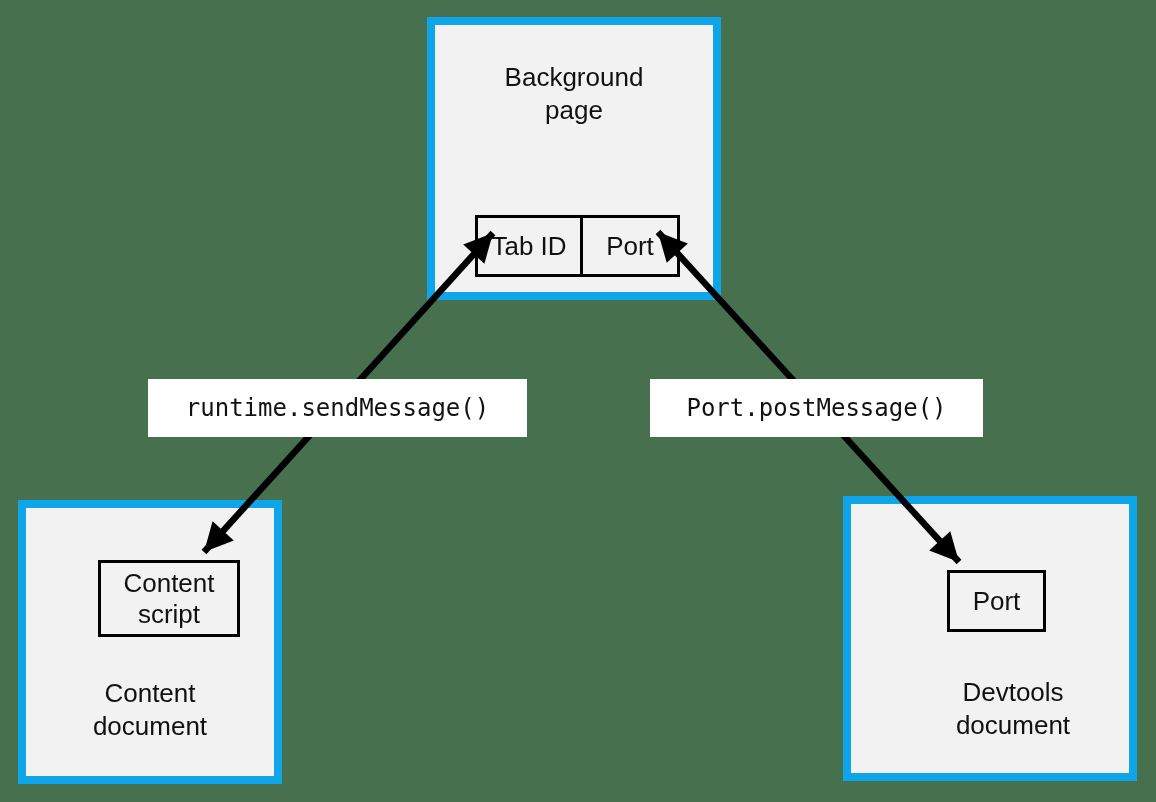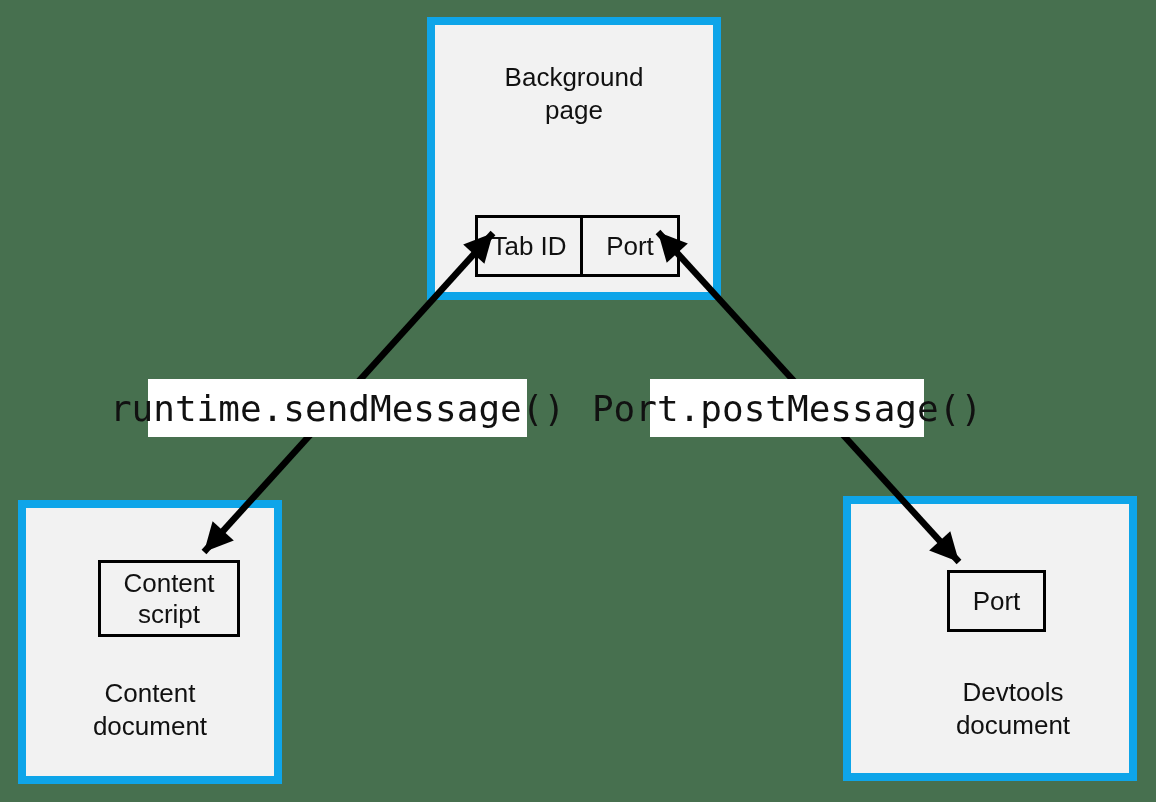--- a/index.html
+++ b/index.html
@@ -85,25 +85,25 @@
   }
   
   .code-label {
     position: absolute;
     box-sizing: border-box;
     background: #ffffff;
     display: flex;
     align-items: center;
     justify-content: center;
     font-family: "DejaVu Sans Mono", monospace;
-    font-size: 36px;
+    font-size: 24px;
     white-space: nowrap;
   }
   .label-runtime { left: 148px; top: 379px; width: 379px; height: 58px; }
-  .label-postmessage { left: 650px; top: 379px; width: 274px; height: 58px; }
+  .label-postmessage { left: 650px; top: 379px; width: 333px; height: 58px; }
 </style>
 </head>
 <body>
 
 <div class="canvas">
 
   <div class="node bg-page">
     <div class="node-title">Background
 page</div>
     <div class="slot-row">

